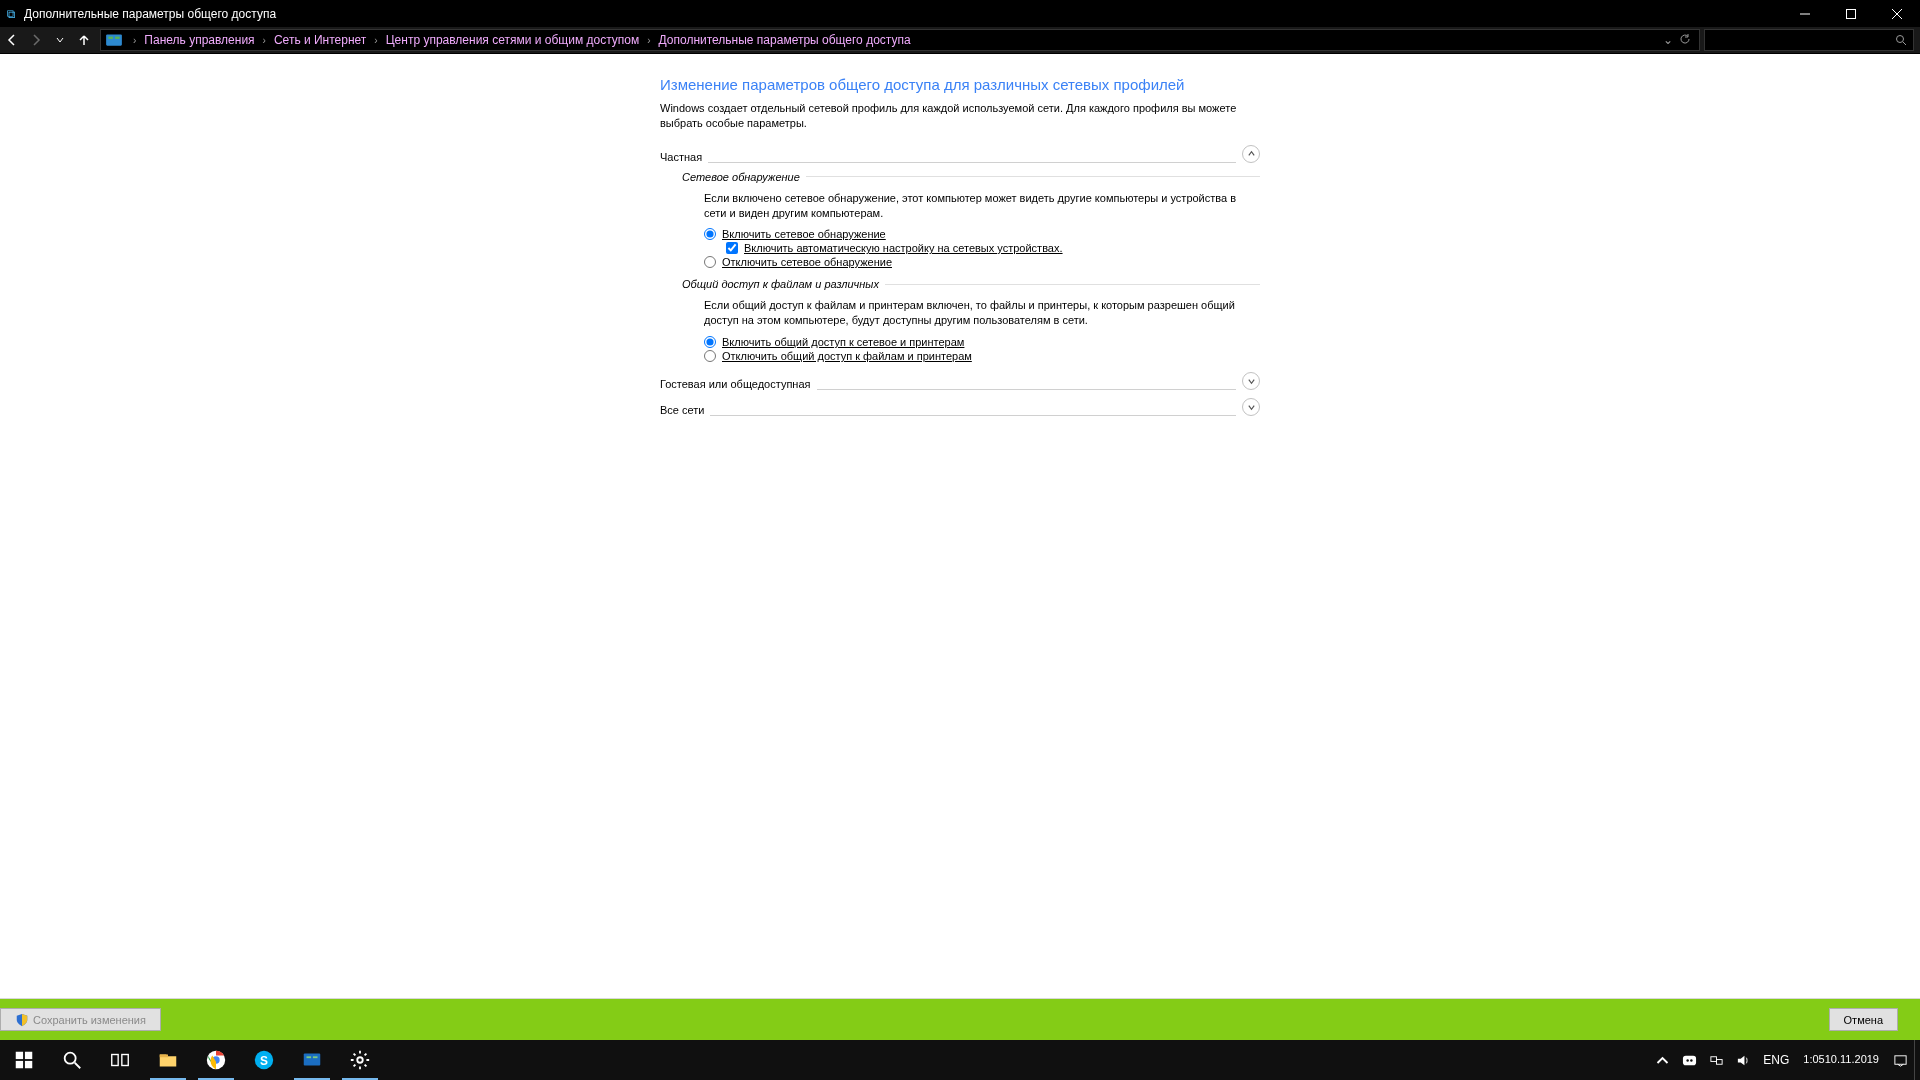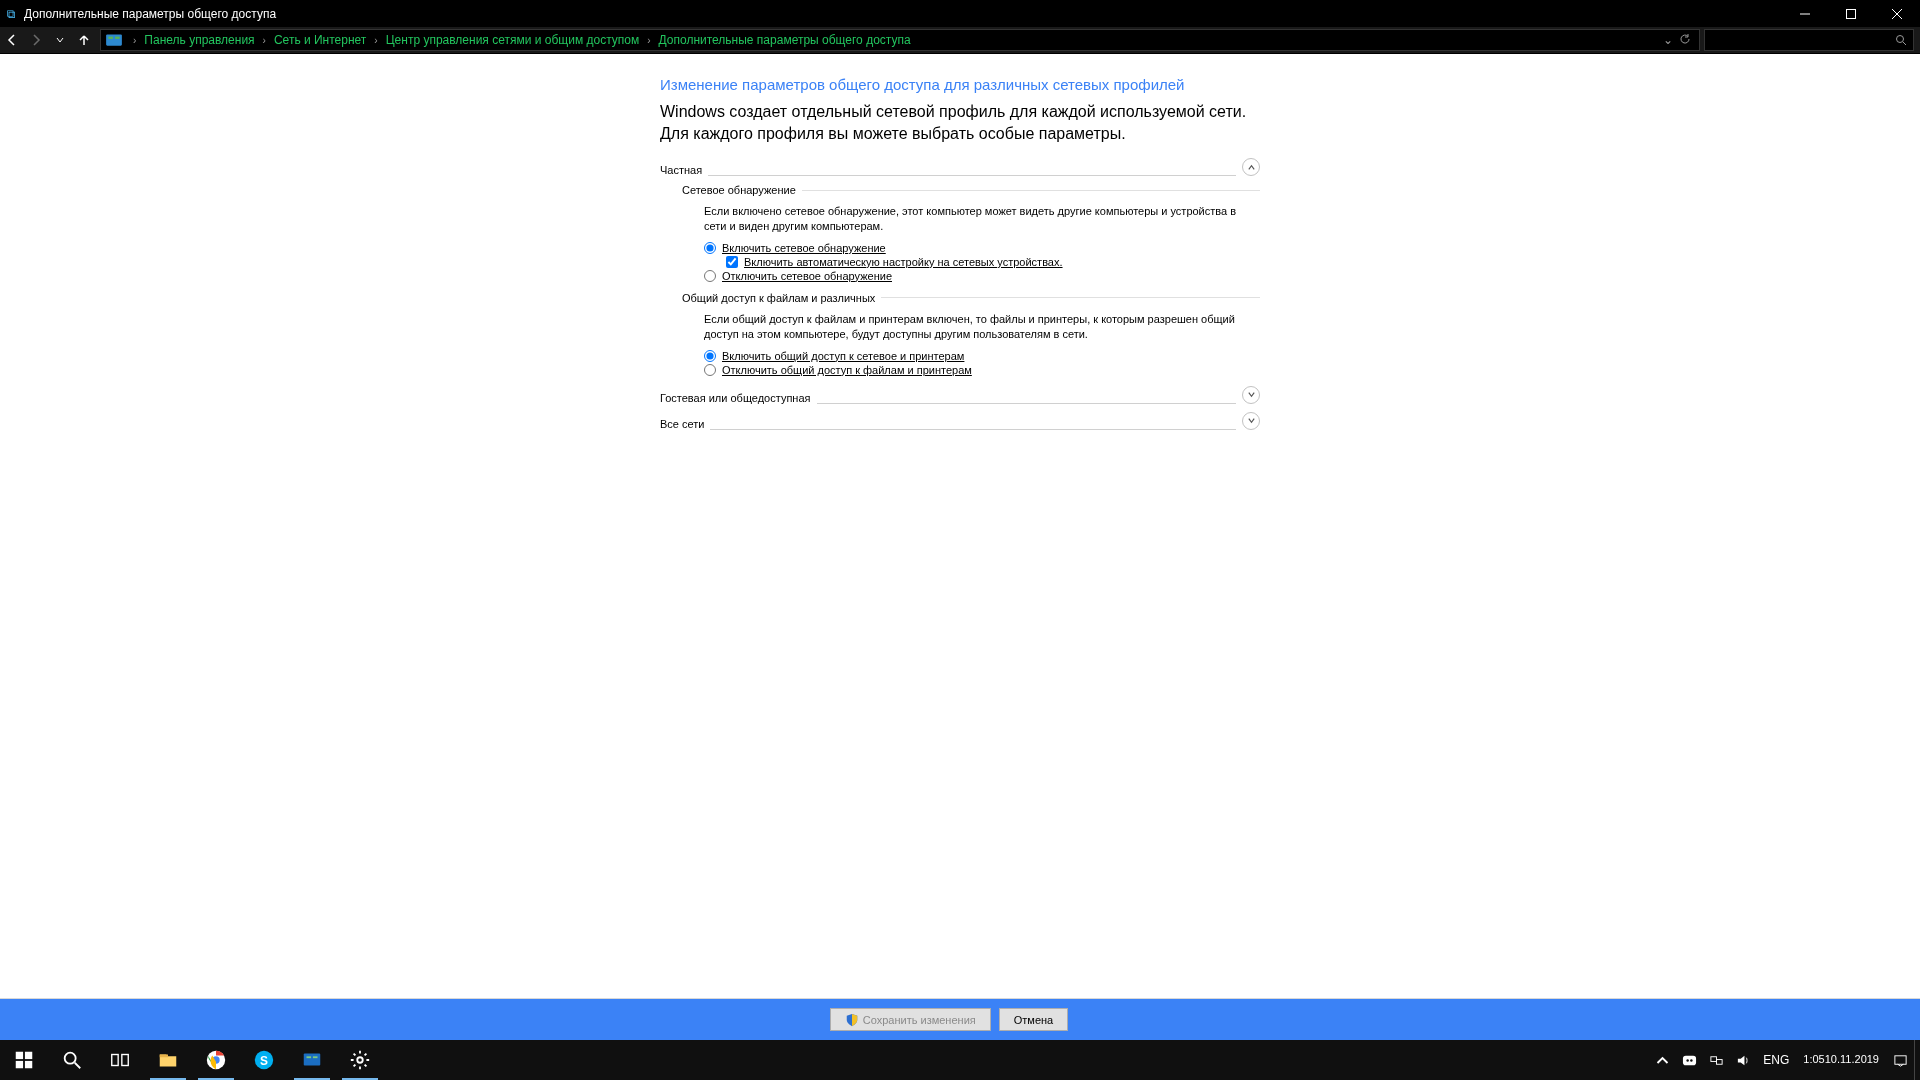--- a/index.html
+++ b/index.html
@@ -12,50 +12,50 @@
 .titlebar .t-title { flex:1; padding-left:2px; }
 .titlebar .win-btn { width:46px; height:27px; display:flex; align-items:center; justify-content:center; color:#fff; }
 .titlebar .win-btn svg { width:10px; height:10px; }
 
 
 .navbar { height:27px; background:#191919; color:#fff; display:flex; align-items:center; font-size:12px; border-bottom:1px solid #000; }
 .nav-btn { width:24px; height:27px; display:flex; align-items:center; justify-content:center; color:#fff; }
 .nav-btn.disabled { color:#6b6b6b; }
 .breadcrumb { flex:1; display:flex; align-items:center; height:22px; background:#000; border:1px solid #333; margin:0 4px; padding:0 4px; }
 .bc-icon { width:18px; height:18px; margin-right:4px; display:flex; align-items:center; justify-content:center; }
-.bc-item { color:#22c55e; padding:0 2px; }
+.bc-item { color:#f0abfc; padding:0 2px; }
 .bc-chev { color:#9a9a9a; padding:0 6px; font-size:10px; }
 .bc-tools { display:flex; align-items:center; color:#9a9a9a; gap:6px; padding-right:4px; }
 .searchbox { width:210px; height:22px; background:#000; border:1px solid #333; margin-right:6px; display:flex; align-items:center; justify-content:flex-end; padding:0 6px; }
 .searchbox svg { width:12px; height:12px; color:#9a9a9a; }
 
 
 .content-area { flex:1; background:#fff; overflow:auto; position:relative; }
 .content { width:600px; margin:0 auto; padding:22px 0 0 0; color:#000; font-size:11px; }
 .page-title { color:#3b82f6; font-size:15px; font-weight:400; margin-bottom:8px; }
-.page-desc { font-size:16px; line-height:1.35; margin-bottom:14px; color:#000; }
+.page-desc { font-size:11px; line-height:1.35; margin-bottom:14px; color:#000; }
 
 .section-header { display:flex; align-items:flex-end; margin:6px 0 8px 0; }
 .section-header .sh-label { font-size:11px; color:#000; }
 .section-header .sh-line { flex:1; border-top:1px solid #d0d0d0; margin:0 6px; }
 .section-header .sh-chev { width:18px; height:18px; border:1px solid #c2c2c2; border-radius:50%; display:flex; align-items:center; justify-content:center; color:#555; }
 .section-header .sh-chev svg { width:9px; height:9px; }
 
 .subsection { margin-left:22px; margin-bottom:10px; }
-.sub-header { display:flex; align-items:center; margin:4px 0 8px 0; }
+.sub-header { display:flex; align-items:center; margin:4px 0 8px 0;font-style:italic; }
 .sub-header .sub-label { font-size:11px; color:#000; }
 .sub-header .sub-line { flex:1; border-top:1px solid #e0e0e0; margin-left:6px; }
 .sub-desc { margin-left:22px; font-size:11px; line-height:1.35; color:#000; margin-bottom:8px; }
 .options { margin-left:22px; }
 .opt { display:flex; align-items:center; gap:6px; font-size:11px; margin:2px 0;text-decoration:underline; }
 .opt.child { margin-left:22px; }
 .radio, .checkbox { width:12px; height:12px; }
 
 
-.footer { height:42px; background:#3b82f6; border-top:1px solid #d8d8d8; display:flex; align-items:center; justify-content:center; padding-right:22px; gap:8px; }
+.footer { height:42px; background:#84cc16; border-top:1px solid #d8d8d8; display:flex; align-items:center; justify-content:space-between; padding-right:22px; gap:8px; }
 .footer button { height:23px; padding:0 14px; font-size:11px; border:1px solid #adadad; background:#e1e1e1; display:flex; align-items:center; gap:4px; }
 .footer button.disabled { color:#8a8a8a; }
 .footer .shield { width:14px; height:14px; }
 
 
 .taskbar { height:40px; background:#101010; display:flex; align-items:center; color:#fff; }
 .task-left { display:flex; align-items:center; height:100%; }
 .task-item { width:48px; height:40px; display:flex; align-items:center; justify-content:center; position:relative; }
 .task-item.active::after { content:""; position:absolute; bottom:0; left:6px; right:6px; height:2px; background:#76b9ed; }
 .task-item svg, .task-item .emoji { width:22px; height:22px; font-size:20px; }

